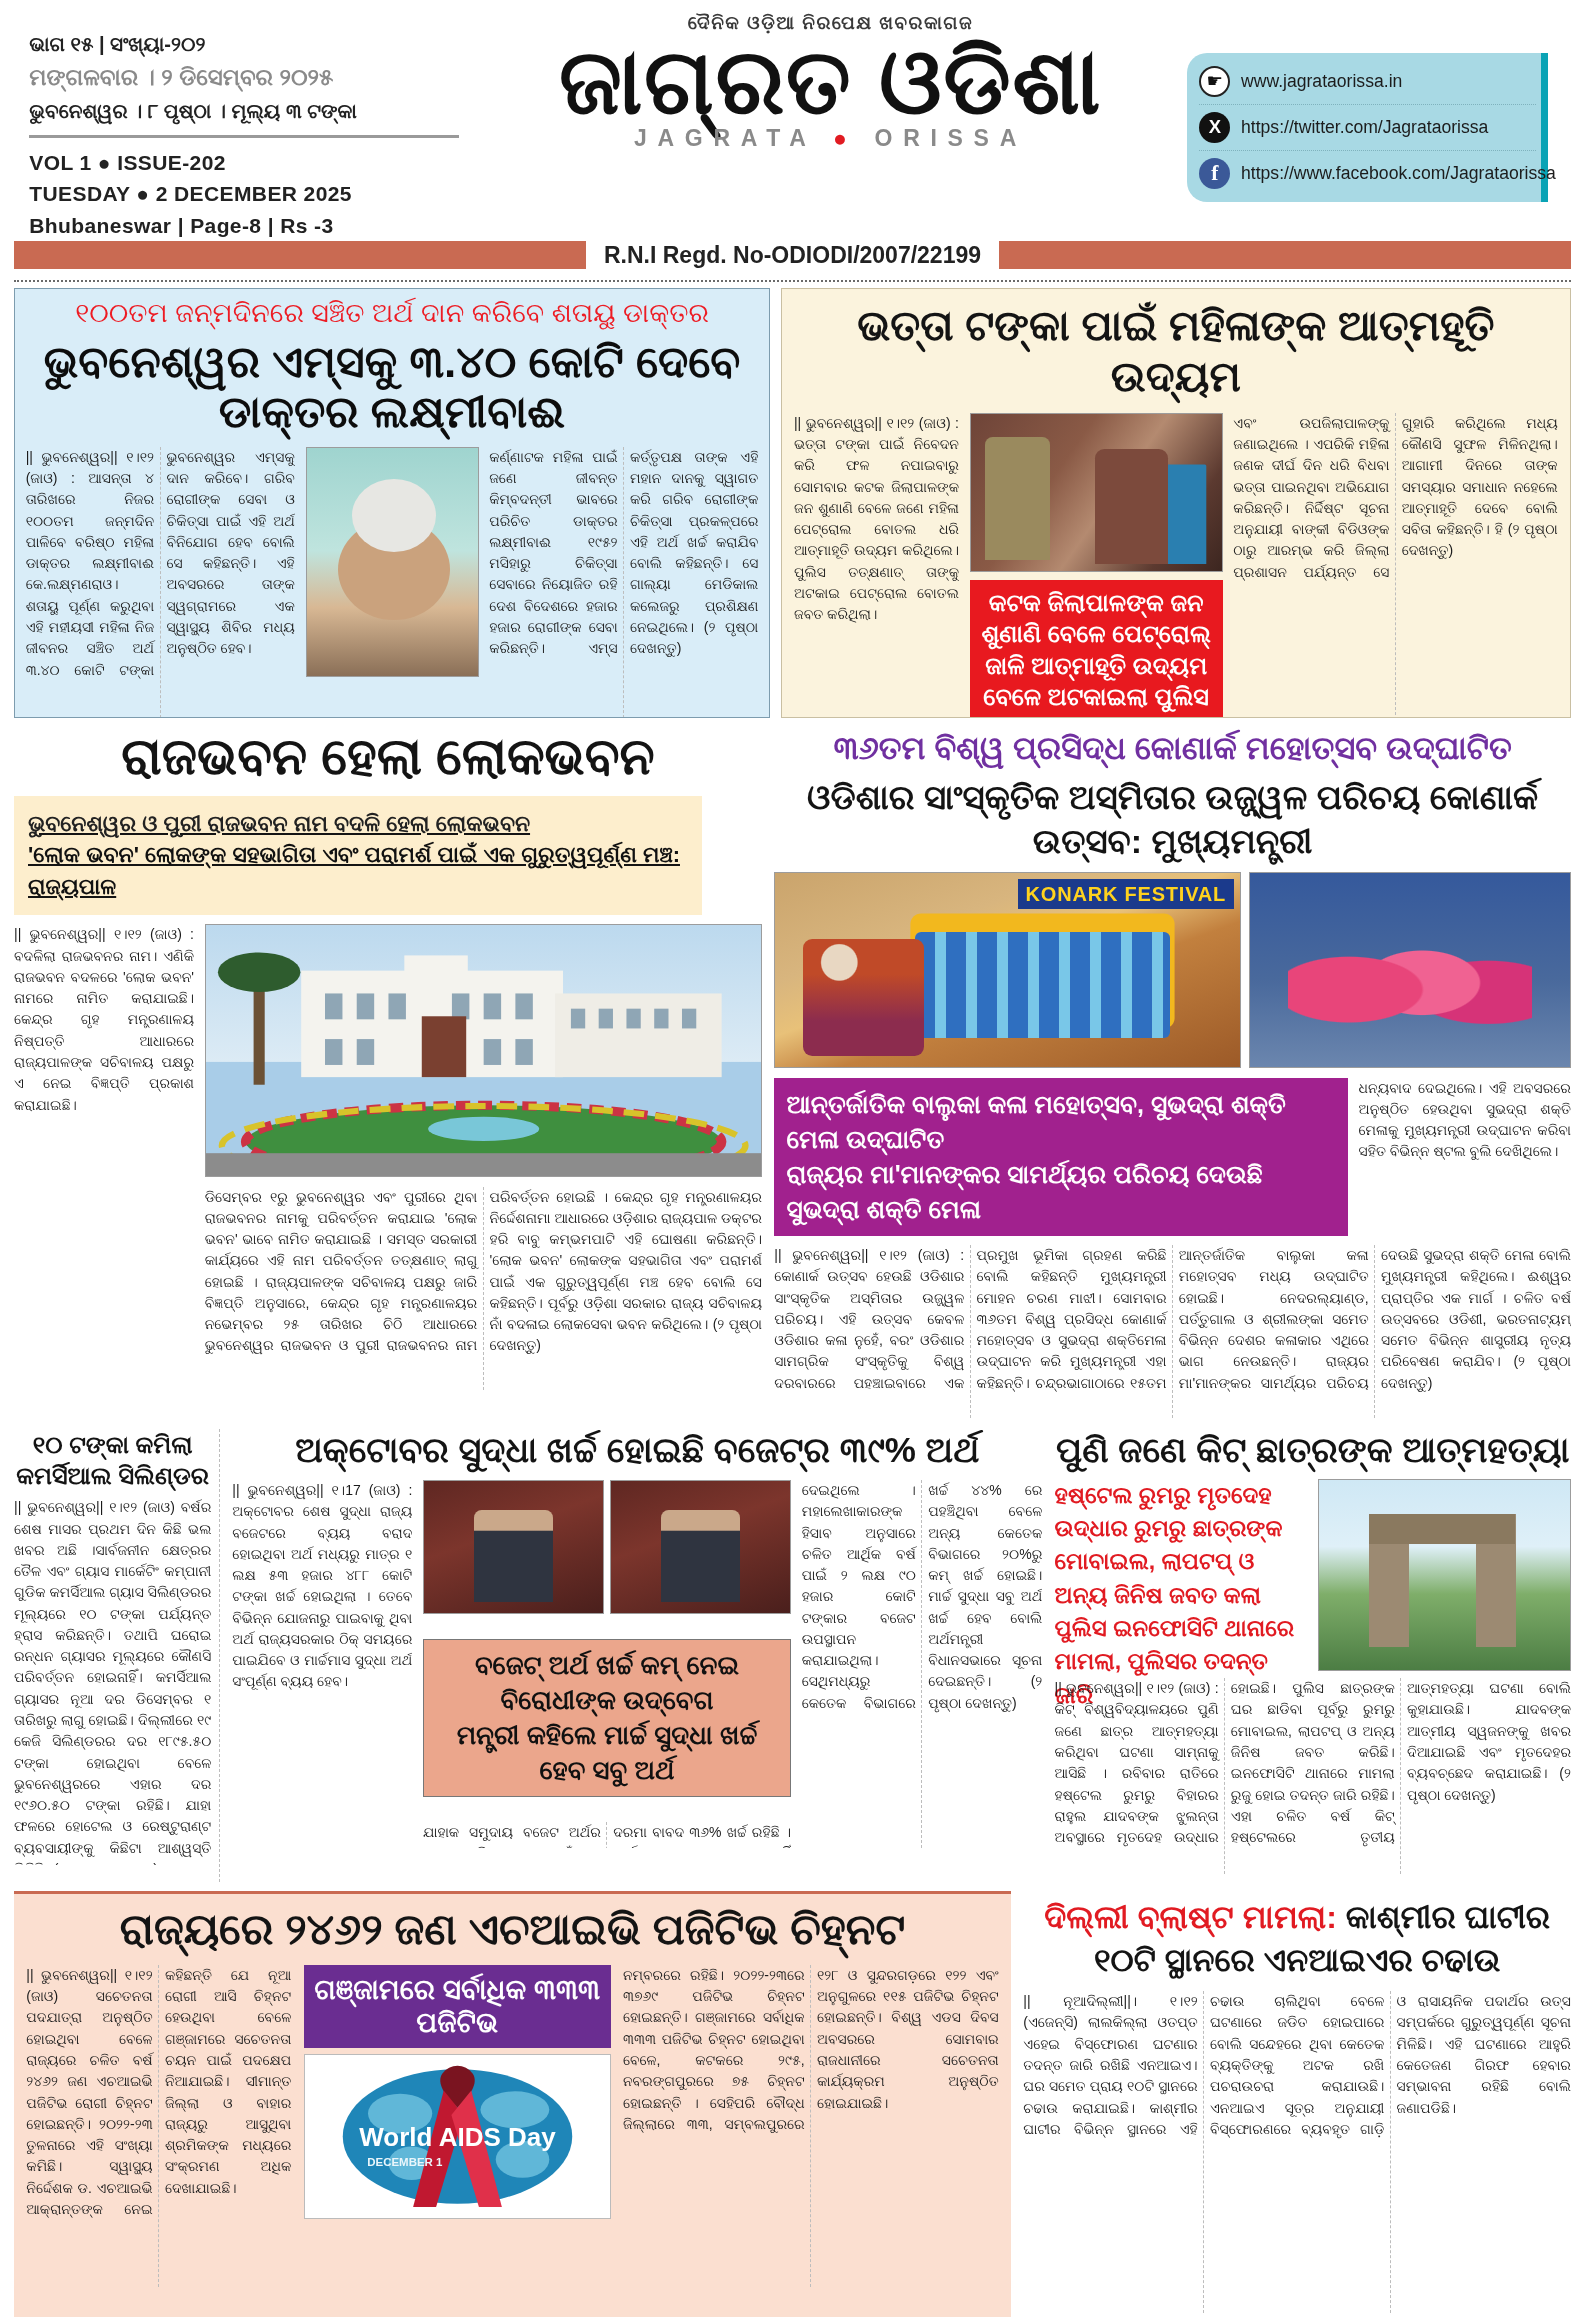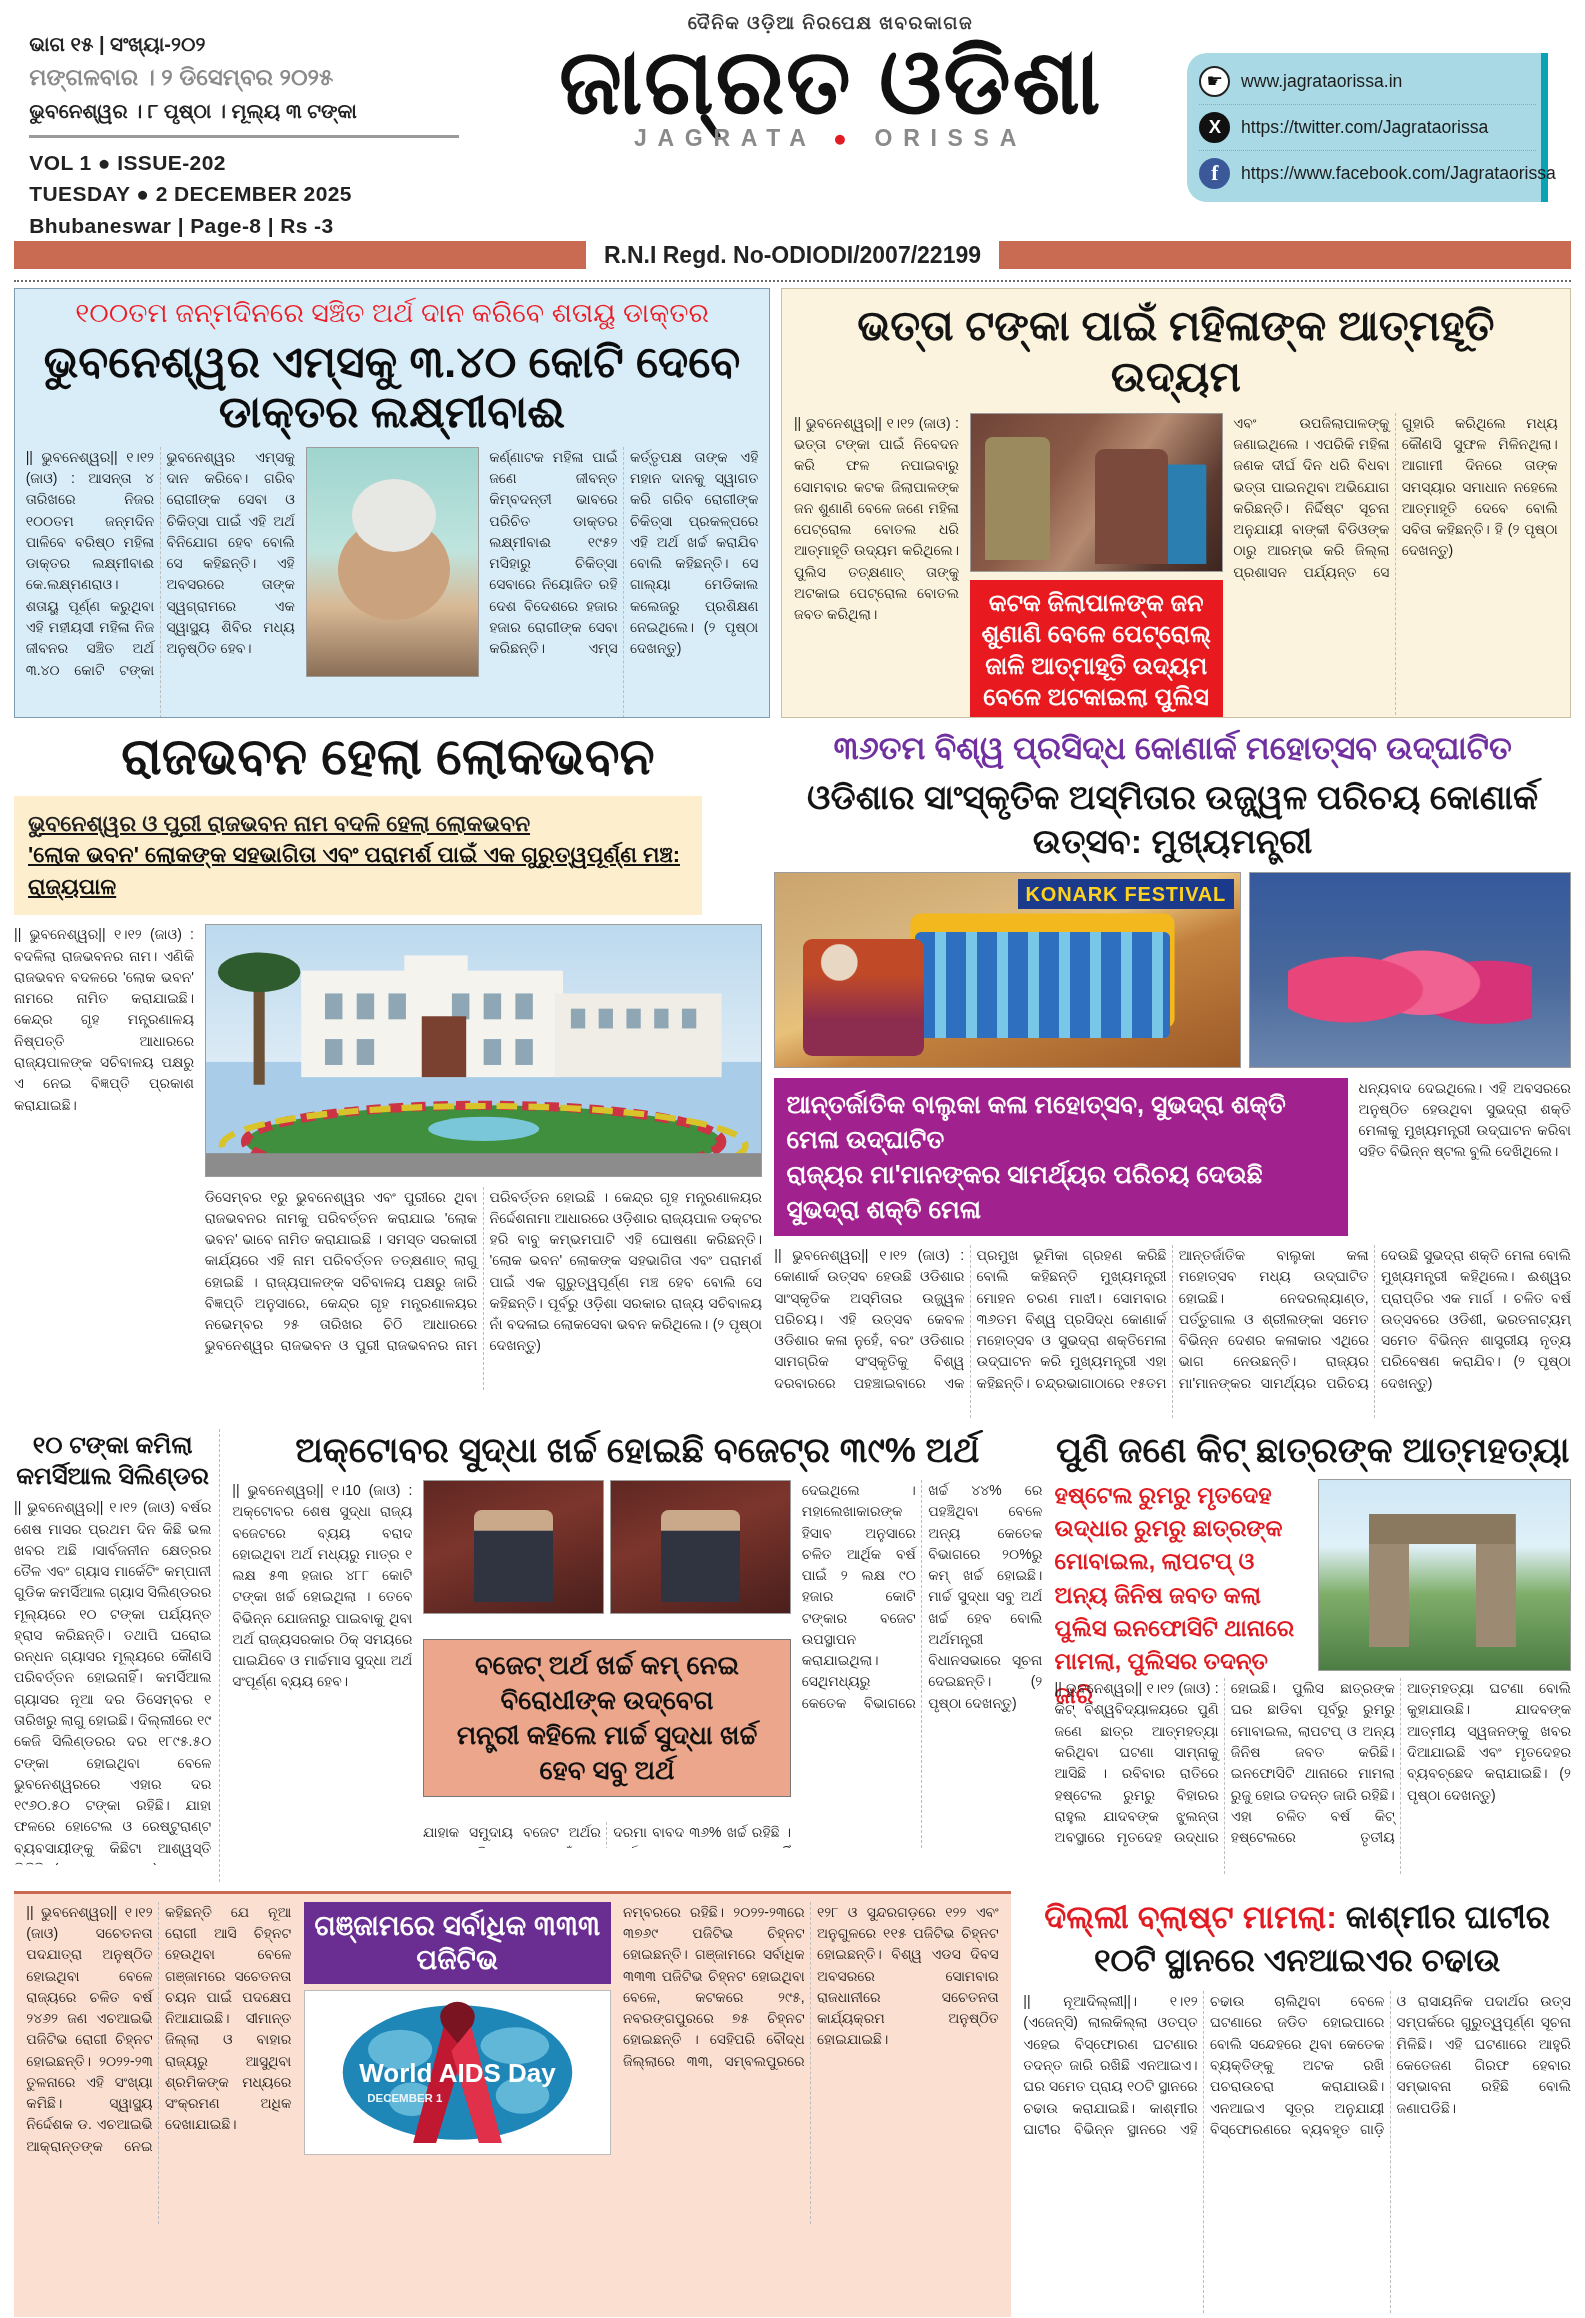--- a/index.html
+++ b/index.html
@@ -282,21 +282,21 @@
       <h2 class="hl-cyl">
         <span>୧୦ ଟଙ୍କା କମିଲା</span><br>
         <span>କମର୍ସିଆଲ ସିଲିଣ୍ଡର</span>
       </h2>
       <div class="cyl-body body-text">|| ଭୁବନେଶ୍ୱର|| ୧।୧୨ (ଜାଓ) ବର୍ଷର ଶେଷ ମାସର ପ୍ରଥମ ଦିନ କିଛି ଭଲ ଖବର ଅଛି ।ସାର୍ବଜନୀନ କ୍ଷେତ୍ରର ତୈଳ ଏବଂ ଗ୍ୟାସ ମାର୍କେଟିଂ କମ୍ପାନୀ ଗୁଡିକ କମର୍ସିଆଲ ଗ୍ୟାସ ସିଲିଣ୍ଡରର ମୂଲ୍ୟରେ ୧୦ ଟଙ୍କା ପର୍ଯ୍ୟନ୍ତ ହ୍ରାସ କରିଛନ୍ତି। ତଥାପି ଘରୋଇ ରନ୍ଧନ ଗ୍ୟାସର ମୂଲ୍ୟରେ କୌଣସି ପରିବର୍ତ୍ତନ ହୋଇନାହିଁ। କମର୍ସିଆଲ ଗ୍ୟାସର ନୂଆ ଦର ଡିସେମ୍ବର ୧ ତାରିଖରୁ ଲାଗୁ ହୋଇଛି। ଦିଲ୍ଲୀରେ ୧୯ କେଜି ସିଲିଣ୍ଡରର ଦର ୧୮୯୫.୫୦ ଟଙ୍କା ହୋଇଥିବା ବେଳେ ଭୁବନେଶ୍ୱରରେ ଏହାର ଦର ୧୯୬୦.୫୦ ଟଙ୍କା ରହିଛି। ଯାହା ଫଳରେ ହୋଟେଲ ଓ ରେଷ୍ଟୁରାଣ୍ଟ ବ୍ୟବସାୟୀଙ୍କୁ କିଛିଟା ଆଶ୍ୱସ୍ତି ମିଳିଛି। (୨ ପୃଷ୍ଠା ଦେଖନ୍ତୁ)</div>
     </article>
 
     <article class="art-budget">
       <h1 class="hl-budget">ଅକ୍ଟୋବର ସୁଦ୍ଧା ଖର୍ଚ୍ଚ ହୋଇଛି ବଜେଟ୍‌ର ୩୯% ଅର୍ଥ</h1>
       <div class="budget-flex">
-        <div class="budget-c1 body-text">|| ଭୁବନେଶ୍ୱର|| ୧।10 (ଜାଓ) : ଅକ୍ଟୋବର ଶେଷ ସୁଦ୍ଧା ରାଜ୍ୟ ବଜେଟରେ ବ୍ୟୟ ବରାଦ ହୋଇଥିବା ଅର୍ଥ ମଧ୍ୟରୁ ମାତ୍ର ୧ ଲକ୍ଷ ୫୩ ହଜାର ୪୮୮ କୋଟି ଟଙ୍କା ଖର୍ଚ୍ଚ ହୋଇଥିଲା । ତେବେ ବିଭିନ୍ନ ଯୋଜନାରୁ ପାଇବାକୁ ଥିବା ଅର୍ଥ ରାଜ୍ୟସରକାର ଠିକ୍ ସମୟରେ ପାଇଯିବେ ଓ ମାର୍ଚ୍ଚମାସ ସୁଦ୍ଧା ଅର୍ଥ ସଂପୂର୍ଣ୍ଣ ବ୍ୟୟ ହେବ।</div>
+        <div class="budget-c1 body-text">|| ଭୁବନେଶ୍ୱର|| ୧।17 (ଜାଓ) : ଅକ୍ଟୋବର ଶେଷ ସୁଦ୍ଧା ରାଜ୍ୟ ବଜେଟରେ ବ୍ୟୟ ବରାଦ ହୋଇଥିବା ଅର୍ଥ ମଧ୍ୟରୁ ମାତ୍ର ୧ ଲକ୍ଷ ୫୩ ହଜାର ୪୮୮ କୋଟି ଟଙ୍କା ଖର୍ଚ୍ଚ ହୋଇଥିଲା । ତେବେ ବିଭିନ୍ନ ଯୋଜନାରୁ ପାଇବାକୁ ଥିବା ଅର୍ଥ ରାଜ୍ୟସରକାର ଠିକ୍ ସମୟରେ ପାଇଯିବେ ଓ ମାର୍ଚ୍ଚମାସ ସୁଦ୍ଧା ଅର୍ଥ ସଂପୂର୍ଣ୍ଣ ବ୍ୟୟ ହେବ।</div>
         <div class="budget-mid">
           <div class="budget-photos">
             <div class="photo photo-assembly"></div>
             <div class="photo photo-assembly"></div>
           </div>
           <div class="salmon-box">
             <div>ବଜେଟ୍ ଅର୍ଥ ଖର୍ଚ୍ଚ କମ୍ ନେଇ ବିରୋଧୀଙ୍କ ଉଦ୍‌ବେଗ</div>
             <div>ମନ୍ତ୍ରୀ କହିଲେ ମାର୍ଚ୍ଚ ସୁଦ୍ଧା ଖର୍ଚ୍ଚ ହେବ ସବୁ ଅର୍ଥ</div>
           </div>
           <div class="body-text cols-2" style="flex:1">ଯାହାକ ସମୁଦାୟ ବଜେଟ ଅର୍ଥର ୩୯ ପ୍ରତିଶତ । ଯେଉଁଥିରେ କ୍ରୀଡ଼ା ସମେତ ଯୋଜନା ଓ ସଂଯୋଜନ, ଗଡ଼ଗର ବିଭାଗର ଖର୍ଚ୍ଚ ଅତି ନଗଣ୍ୟ । ଯେଉଁଠି ପ୍ରଶାସନିକ ବ୍ୟୟ ୪୪% ଓ ଦରମା ବାବଦ ୩୬% ଖର୍ଚ୍ଚ ରହିଛି । ମାର୍ଚ୍ଚ ସୁଦ୍ଧା ଆଉ ମାତ୍ର ୧୫% ହିଁ ଖର୍ଚ୍ଚ ହୋଇ ପାରିବା ନେଇ ଆକଳନ କରାଯାଉଛି। ବିଧାନସଭାରେ ଏହି ପ୍ରସଙ୍ଗ ଉଠିବା ପରେ ମନ୍ତ୍ରୀ ଉତ୍ତର ରଖିଥିଲେ।</div>
@@ -310,20 +310,21 @@
       <div class="kiit-top">
         <div class="kiit-bullets">ହଷ୍ଟେଲ ରୁମରୁ ମୃତଦେହ ଉଦ୍ଧାର ରୁମରୁ ଛାତ୍ରଙ୍କ ମୋବାଇଲ, ଲାପଟପ୍ ଓ ଅନ୍ୟ ଜିନିଷ ଜବତ କଲା ପୁଲିସ ଇନଫୋସିଟି ଥାନାରେ ମାମଲା, ପୁଲିସର ତଦନ୍ତ ଜାରି</div>
         <div class="photo photo-kiit"></div>
       </div>
       <div class="kiit-body body-text cols-3">|| ଭୁବନେଶ୍ୱର|| ୧।୧୨ (ଜାଓ) : କିଟ୍ ବିଶ୍ୱବିଦ୍ୟାଳୟରେ ପୁଣି ଜଣେ ଛାତ୍ର ଆତ୍ମହତ୍ୟା କରିଥିବା ଘଟଣା ସାମ୍ନାକୁ ଆସିଛି । ରବିବାର ରାତିରେ ହଷ୍ଟେଲ ରୁମରୁ ବିହାରର ରାହୁଲ ଯାଦବଙ୍କ ଝୁଲନ୍ତା ଅବସ୍ଥାରେ ମୃତଦେହ ଉଦ୍ଧାର ହୋଇଛି। ପୁଲିସ ଛାତ୍ରଙ୍କ ଘର ଛାଡିବା ପୂର୍ବରୁ ରୁମରୁ ମୋବାଇଲ, ଲାପଟପ୍ ଓ ଅନ୍ୟ ଜିନିଷ ଜବତ କରିଛି। ଇନଫୋସିଟି ଥାନାରେ ମାମଲା ରୁଜୁ ହୋଇ ତଦନ୍ତ ଜାରି ରହିଛି। ଏହା ଚଳିତ ବର୍ଷ କିଟ୍ ହଷ୍ଟେଲରେ ତୃତୀୟ ଆତ୍ମହତ୍ୟା ଘଟଣା ବୋଲି କୁହାଯାଉଛି। ଯାଦବଙ୍କ ଆତ୍ମୀୟ ସ୍ୱଜନଙ୍କୁ ଖବର ଦିଆଯାଇଛି ଏବଂ ମୃତଦେହର ବ୍ୟବଚ୍ଛେଦ କରାଯାଇଛି। (୨ ପୃଷ୍ଠା ଦେଖନ୍ତୁ)</div>
     </article>
   </section>
 
   <section class="row4">
     <article class="art-hiv">
+      <h1 class="hl-hiv">ରାଜ୍ୟରେ ୨୪୬୨ ଜଣ ଏଚଆଇଭି ପଜିଟିଭ ଚିହ୍ନଟ</h1>
       <div class="hiv-flex">
         <div class="hiv-left body-text cols-2">|| ଭୁବନେଶ୍ୱର|| ୧।୧୨ (ଜାଓ) ସଚେତନତା ପଦଯାତ୍ରା ଅନୁଷ୍ଠିତ ହୋଇଥିବା ବେଳେ ରାଜ୍ୟରେ ଚଳିତ ବର୍ଷ ୨୪୬୨ ଜଣ ଏଚଆଇଭି ପଜିଟିଭ ରୋଗୀ ଚିହ୍ନଟ ହୋଇଛନ୍ତି। ୨୦୨୨-୨୩ ତୁଳନାରେ ଏହି ସଂଖ୍ୟା କମିଛି। ସ୍ୱାସ୍ଥ୍ୟ ନିର୍ଦ୍ଦେଶକ ଡ. ଏଚଆଇଭି ଆକ୍ରାନ୍ତଙ୍କ ନେଇ କହିଛନ୍ତି ଯେ ନୂଆ ରୋଗୀ ଆସି ଚିହ୍ନଟ ହେଉଥିବା ବେଳେ ଗଞ୍ଜାମରେ ସଚେତନତା ଚୟନ ପାଇଁ ପଦକ୍ଷେପ ନିଆଯାଇଛି। ସୀମାନ୍ତ ଜିଲ୍ଲା ଓ ବାହାର ରାଜ୍ୟରୁ ଆସୁଥିବା ଶ୍ରମିକଙ୍କ ମଧ୍ୟରେ ସଂକ୍ରମଣ ଅଧିକ ଦେଖାଯାଇଛି।</div>
         <div class="hiv-mid">
           <div class="purple-banner">ଗଞ୍ଜାମରେ ସର୍ବାଧିକ ୩୩୩ ପଜିଟିଭ</div>
           <div class="aids-card">
             <svg width="261" height="153" viewBox="0 0 340 200">
               <ellipse cx="170" cy="100" rx="150" ry="88" fill="#1f86b8"></ellipse>
               <g fill="#6cc0de" opacity="0.85">
                 <ellipse cx="95" cy="70" rx="42" ry="26"></ellipse>
                 <ellipse cx="110" cy="135" rx="30" ry="22"></ellipse>

